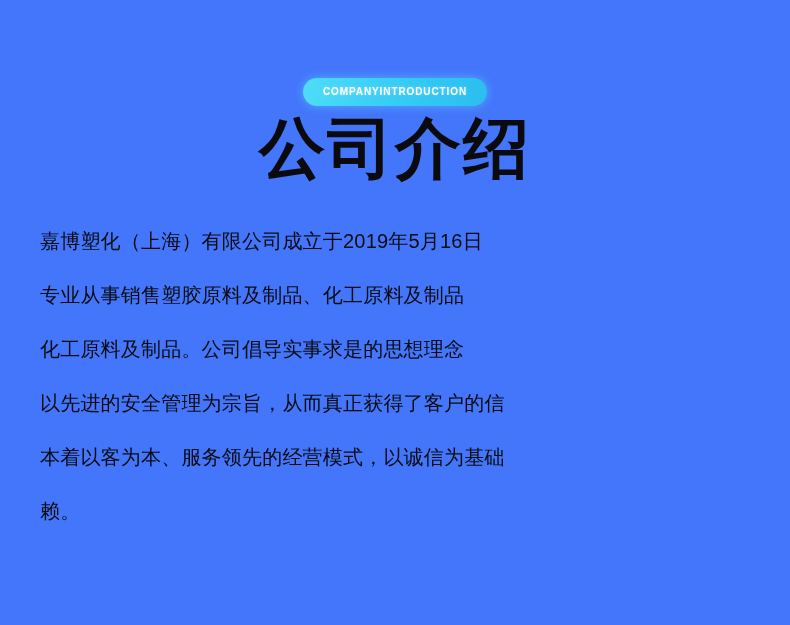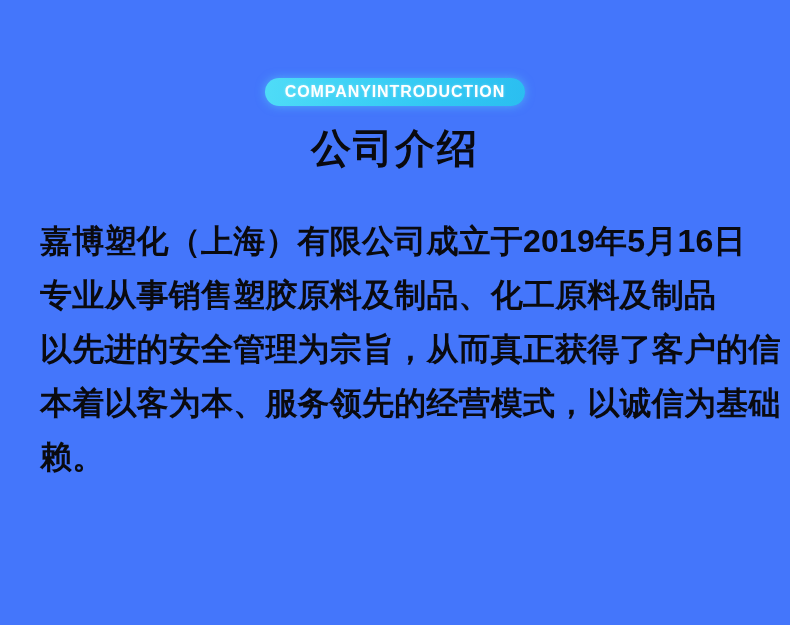--- a/index.html
+++ b/index.html
@@ -34,50 +34,50 @@
     padding: 5px 20px 6px 20px;
     border-radius: 999px;
     background: linear-gradient(100deg, #4fdcf7 0%, #3fd2f6 32%, #31c7f3 68%, #2bbef0 100%);
     box-shadow: 0 0 10px rgba(90, 220, 250, 0.55);
     line-height: 1;
   }
 
   .badge-text {
     display: block;
     color: #ffffff;
-    font-size: 16px;
+    font-size: 10px;
     font-weight: bold;
     letter-spacing: 0.9px;
     line-height: 17px;
     white-space: nowrap;
     text-shadow: 0 0 3px rgba(255,255,255,0.35);
   }
 
   .title {
     margin-top: 14px;
     color: #0a0a0f;
-    font-size: 40px;
+    font-size: 66px;
     font-weight: bold;
     letter-spacing: 2px;
     line-height: 56px;
     white-space: nowrap;
   }
 
   
   .body-block {
     position: absolute;
     left: 40px;
     top: 214px;
     right: 12px;
   }
 
   .body-line {
     color: #0a0a0f;
-    font-size: 32px;
-    font-weight: bold;
+    font-size: 20px;
+    font-weight: normal;
     line-height: 54px;
     letter-spacing: 0.2px;
     white-space: nowrap;
   }
 </style>
 </head>
 <body>
 
 <div id="poster">
 
@@ -87,18 +87,19 @@
       <span class="badge-text">COMPANYINTRODUCTION</span>
     </div>
 
     <div class="title">公司介绍</div>
 
   </div>
 
   <div class="body-block">
     <div class="body-line">嘉博塑化（上海）有限公司成立于2019年5月16日</div>
     <div class="body-line">专业从事销售塑胶原料及制品、化工原料及制品</div>
+    <div class="body-line">化工原料及制品。公司倡导实事求是的思想理念</div>
     <div class="body-line">以先进的安全管理为宗旨，从而真正获得了客户的信</div>
     <div class="body-line">本着以客为本、服务领先的经营模式，以诚信为基础</div>
     <div class="body-line">赖。</div>
   </div>
 
 </div>
 
 </body></html>

